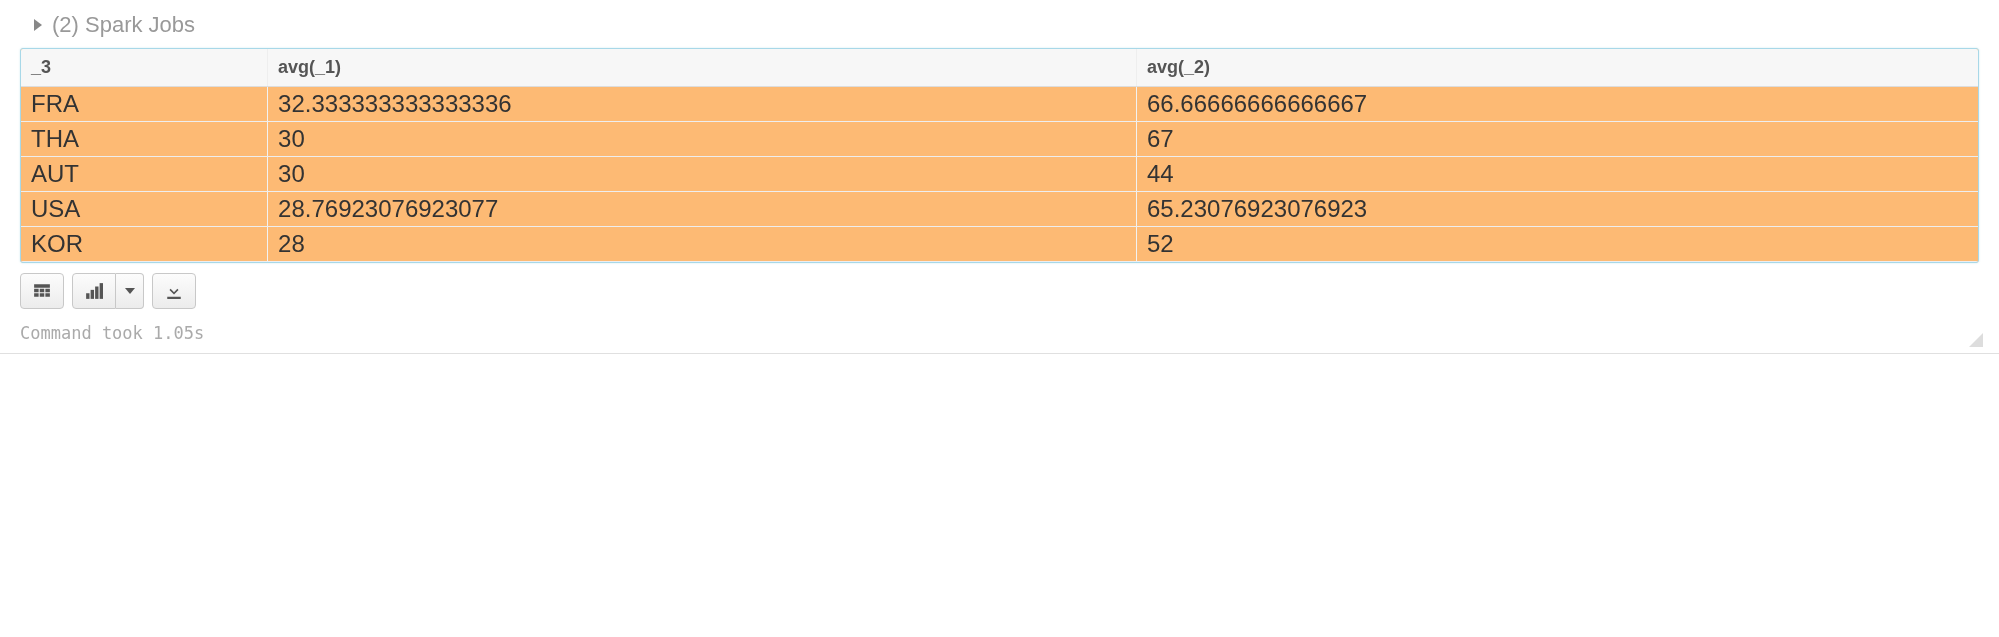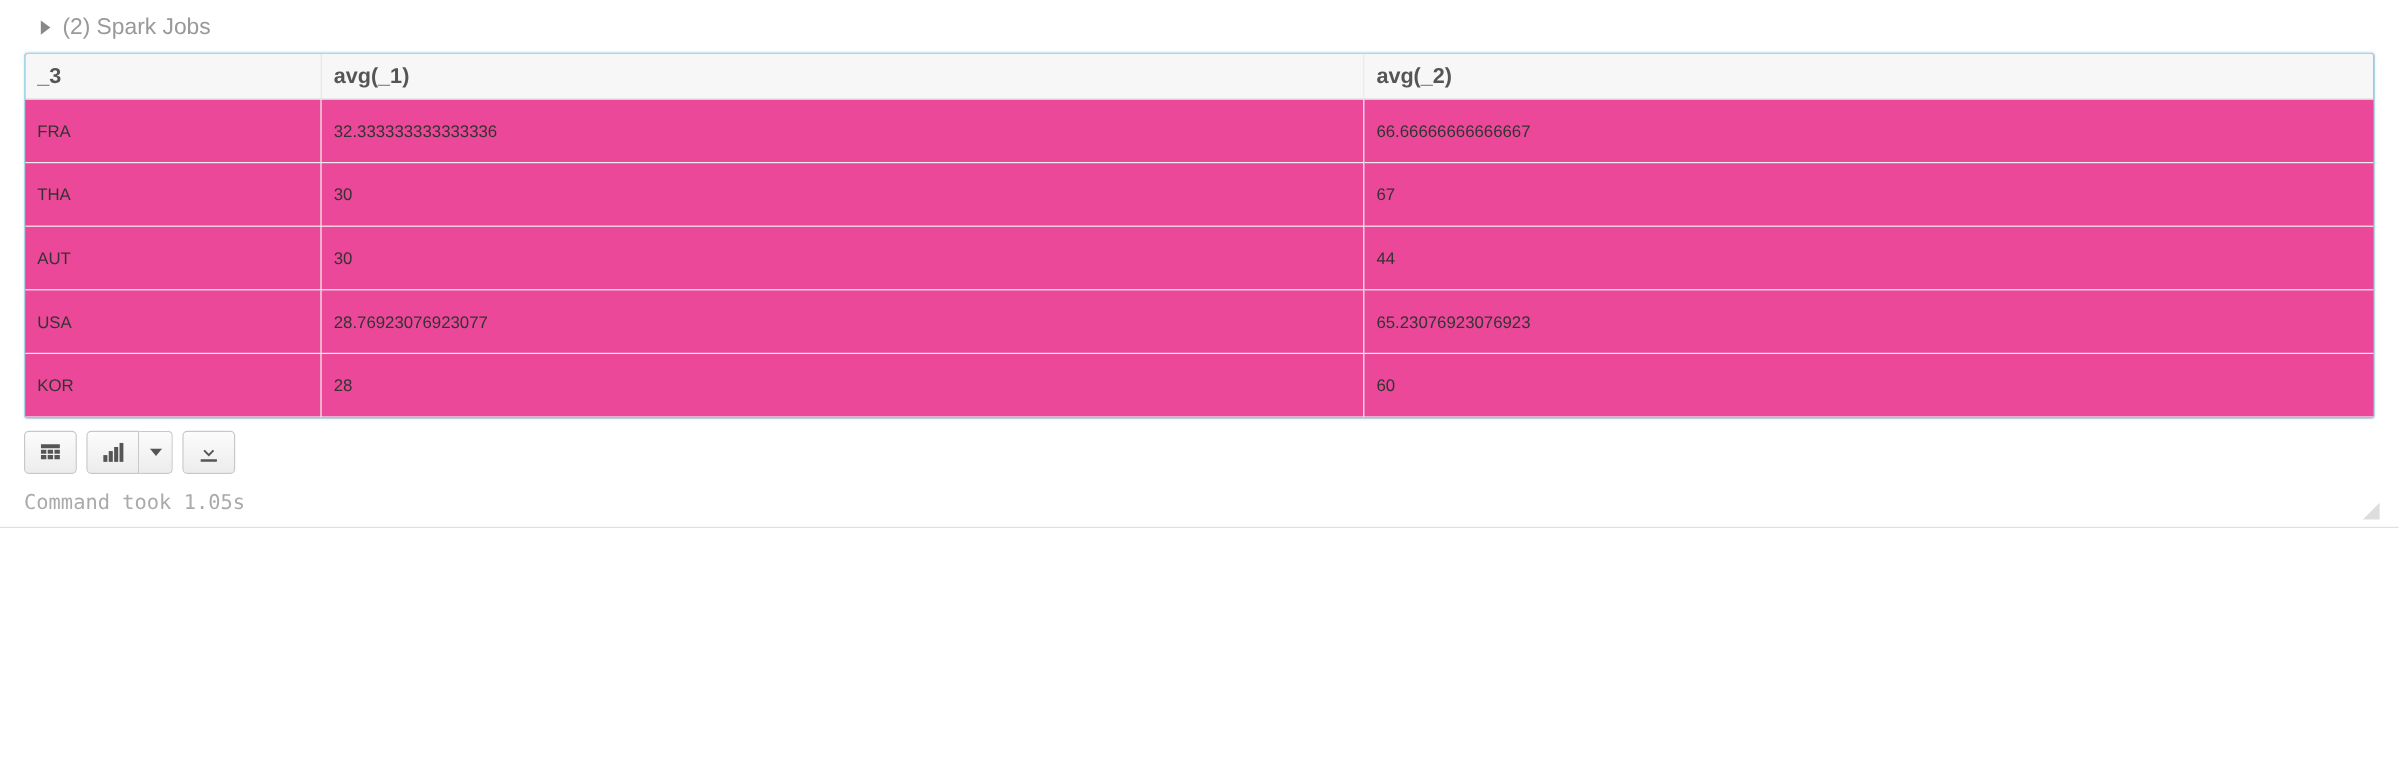--- a/index.html
+++ b/index.html
@@ -15,64 +15,64 @@
       padding: 12px 0 0 0;
     }
     .cell-wrapper {
       padding: 0 20px 10px 20px;
       border-bottom: 1px solid #e0e0e0;
     }
     .jobs-header {
       display: flex;
       align-items: center;
       color: #999;
-      font-size: 19px;
+      font-size: 22px;
       margin-bottom: 10px;
       padding-left: 14px;
       cursor: pointer;
     }
     .jobs-header .caret-icon {
       display: inline-block;
       width: 0;
       height: 0;
       border-top: 6px solid transparent;
       border-bottom: 6px solid transparent;
       border-left: 8px solid #888;
       margin-right: 10px;
     }
     .results-frame {
       border: 1px solid #a8d8e8;
       border-radius: 3px;
       box-shadow: 0 0 2px rgba(168,216,232,0.6);
       overflow: hidden;
-      background: #ec4899;
+      background: #fdba74;
     }
     table.data-table {
       width: 100%;
       border-collapse: collapse;
       table-layout: fixed;
     }
     table.data-table thead th {
       text-align: left;
       font-weight: 700;
       color: #555;
       background: #f7f7f7;
       padding: 8px 10px;
       border-bottom: 1px solid #ddd;
       border-right: 1px solid #eee;
       font-size: 18px;
     }
     table.data-table thead th:last-child {
       border-right: none;
     }
     table.data-table tbody td {
-      padding: 18px 10px;
+      padding: 3px 10px;
       border-bottom: 1px solid #eee;
       border-right: 1px solid #f2f2f2;
-      font-size: 14px;
+      font-size: 24px;
       color: #333;
       white-space: nowrap;
       overflow: hidden;
       text-overflow: ellipsis;
       margin-left: 24px;
     }
     table.data-table tbody td:last-child {
       border-right: none;
     }
     .col0 { width: 12.6%; }
@@ -192,21 +192,21 @@
           <td>44</td>
         </tr>
         <tr>
           <td>USA</td>
           <td>28.76923076923077</td>
           <td>65.23076923076923</td>
         </tr>
         <tr>
           <td>KOR</td>
           <td>28</td>
-          <td>60</td>
+          <td>52</td>
         </tr>
       </tbody>
     </table>
   </div>
 
   <div class="toolbar">
     <button class="btn">
       <svg class="icon" viewBox="0 0 16 16">
         <path d="M1 2h14v3H1V2zm0 4h4v3H1V6zm5 0h4v3H6V6zm5 0h4v3h-4V6zM1 10h4v3H1v-3zm5 0h4v3H6v-3zm5 0h4v3h-4v-3z"></path>
       </svg>

